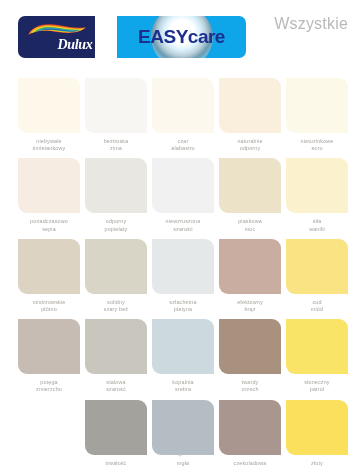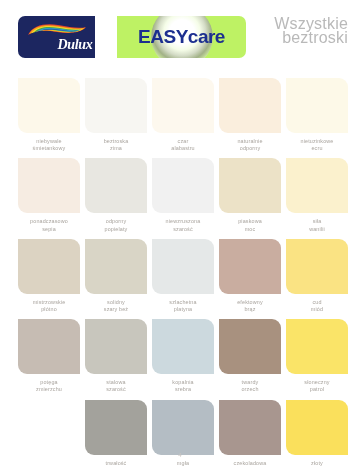--- a/index.html
+++ b/index.html
@@ -30,21 +30,21 @@
     display: flex;
   }
   .brand-left {
     width: 77px; height: 100%;
     background: #1c2660;
     position: relative;
     flex: none;
   }
   .brand-right {
     flex: 1; height: 100%;
-    background: #bef264;
+    background: #0ea5e9;
     position: relative;
     overflow: hidden;
     margin-left: 22px;
   }
   
   .ring-outer {
     position: absolute;
     left: 50%; top: 50%;
     transform: translate(-50%,-50%);
     width: 62px; height: 62px;
@@ -163,21 +163,20 @@
     <div class="brand-right">
       <div class="ring-outer"></div>
 
       <div class="easycare-word">EASYcare</div>
     </div>
 
   </div>
 
   <div class="tagline">
     <div>Wszystkie</div>
-    <div>beztroski</div>
   </div>
 
 </div>
 
 <div class="grid" id="palette-grid">
     <div class="row">
       <div class="cell">
         <div class="swatch" style="background: rgb(253, 248, 234);"></div>
         <div class="cap">
           <span>niebywale</span>

